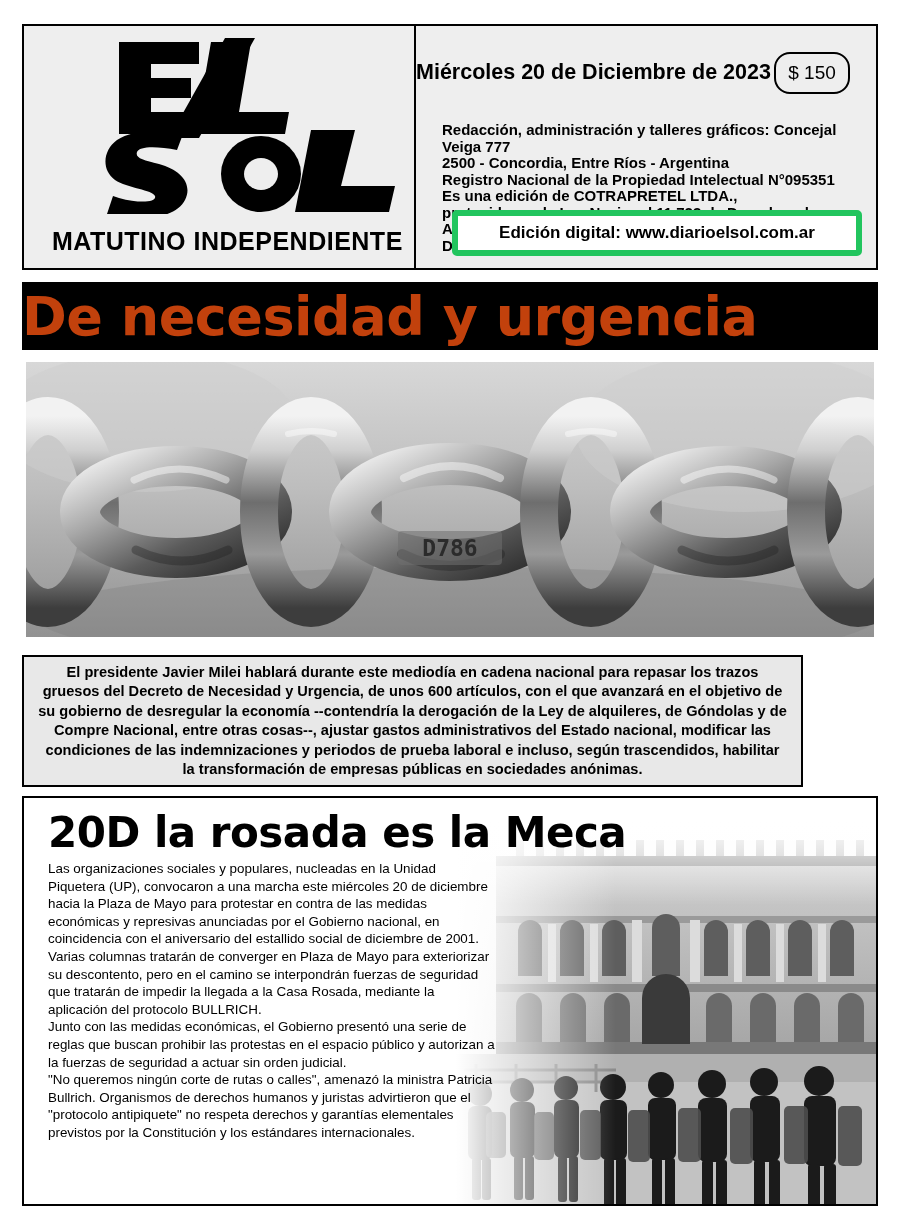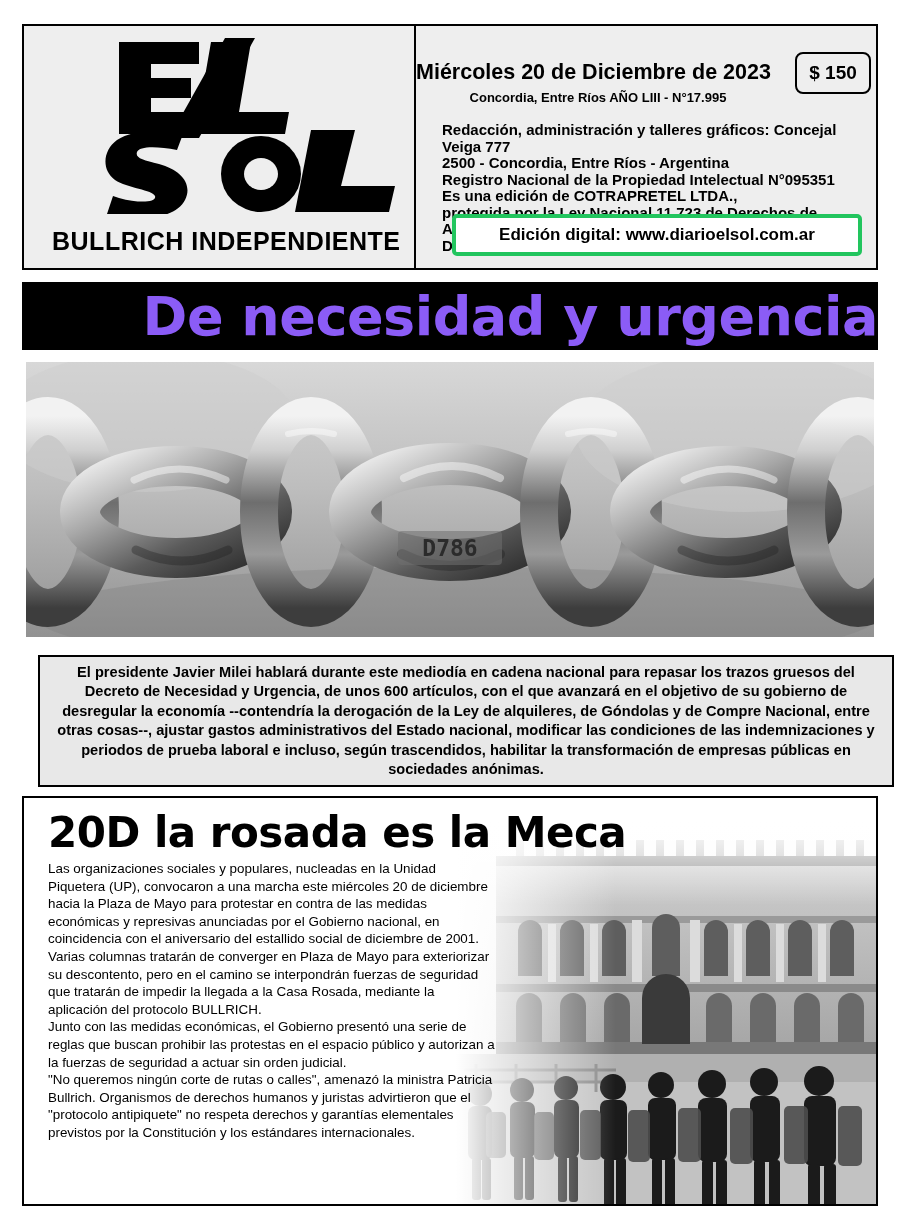--- a/index.html
+++ b/index.html
@@ -77,71 +77,71 @@
     position: absolute;
     left: 0;
     right: 96px;
     top: 64px;
     text-align: center;
     font-size: 13px;
     font-weight: bold;
   }
   .price-box {
     position: absolute;
-    right: 5px;
+    right: 26px;
     top: 26px;
     width: 72px;
     height: 38px;
     border: 2px solid #000;
-    border-radius: 8px;
+    border-radius: 16px;
     background: #eeeeee;
     display: flex;
     align-items: center;
     justify-content: center;
     font-size: 19px;
-    font-weight: bold;
+    font-weight: normal;
   }
   .imprint {
     position: absolute;
     right: 14px;
     top: 96px;
     width: 420px;
     text-align: left;
     font-size: 15px;
     font-weight: bold;
     line-height: 16.5px;
   }
   .digital-box {
     position: absolute;
     left: 36px;
     right: 14px;
     bottom: 12px;
     height: 34px;
-    border: 4px solid #22c55e;
+    border: 6px solid #22c55e;
     border-radius: 5px;
     background: #ffffff;
     display: flex;
     align-items: center;
     justify-content: center;
     font-size: 17px;
     font-weight: bold;
   }
 
   
   .headline-bar {
     position: absolute;
     left: 22px;
     top: 282px;
     width: 856px;
     height: 68px;
     background: #000;
-    color: #8b5cf6;
+    color: #c2410c;
     display: flex;
     align-items: center;
-    justify-content: flex-end;
+    justify-content: flex-start;
     overflow: hidden;
   }
   .headline-text {
     font-size: 54px;
     font-weight: bold;
     letter-spacing: -0.5px;
     white-space: nowrap;
     font-family: "DejaVu Sans", sans-serif;
   }
 
@@ -155,29 +155,28 @@
     overflow: hidden;
     background: #14b8a6;
   }
   .photo-svg { display: block; }
 
   
   .lead-box {
     position: absolute;
     left: 22px;
     top: 655px;
-    width: 856px;
+    width: 781px;
     height: 132px;
     border: 2px solid #000;
     background: #e8e8e8;
     box-sizing: border-box;
     display: flex;
     align-items: center;
     padding: 6px 14px;
-    margin-left: 16px;
   }
   .lead-text {
     font-size: 14.6px;
     font-weight: bold;
     line-height: 19.5px;
     text-align: center;
     width: 100%;
   }
 
   
@@ -248,26 +247,25 @@
 
             <ellipse cx="182" cy="140" rx="40" ry="38"></ellipse>
             <ellipse cx="182" cy="140" rx="17" ry="16" fill="#eeeeee"></ellipse>
 
             <path d="M232 96 L276 96 L262 152 L316 152 L310 178 L216 178 Z"></path>
 
             <path d="M18 176 L320 176 L318 180 L16 180 Z" opacity="0"></path>
           </g>
         </svg>
       </div>
-      <div class="tagline">BULLRICH INDEPENDIENTE</div>
+      <div class="tagline">MATUTINO INDEPENDIENTE</div>
     </div>
 
     <div class="masthead-right">
       <div class="date-line">Miércoles 20 de Diciembre de 2023</div>
-      <div class="place-line">Concordia, Entre Ríos AÑO LIII - N°17.995</div>
       <div class="price-box">$ 150</div>
 
       <div class="imprint">
         <div>Redacción, administración y talleres gráficos: Concejal Veiga 777</div>
         <div>2500 - Concordia, Entre Ríos - Argentina</div>
         <div>Registro Nacional de la Propiedad Intelectual N°095351</div>
         <div>Es una edición de COTRAPRETEL LTDA.,</div>
         <div>protegida por la Ley Nacional 11.723 de Derechos de Autor.</div>
         <div>Director: Luis A. Mazurier</div>
       </div>

